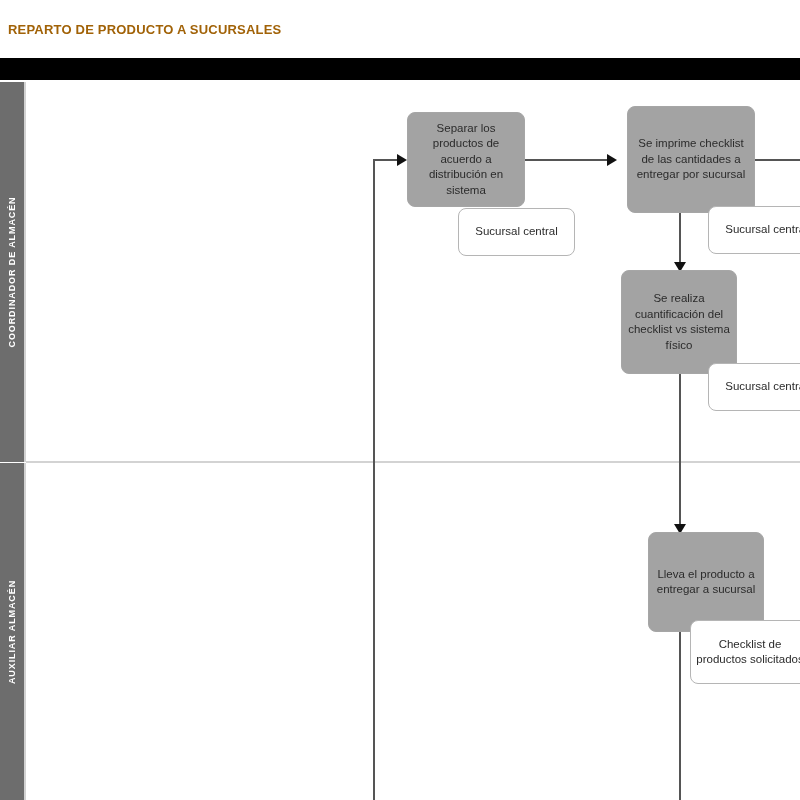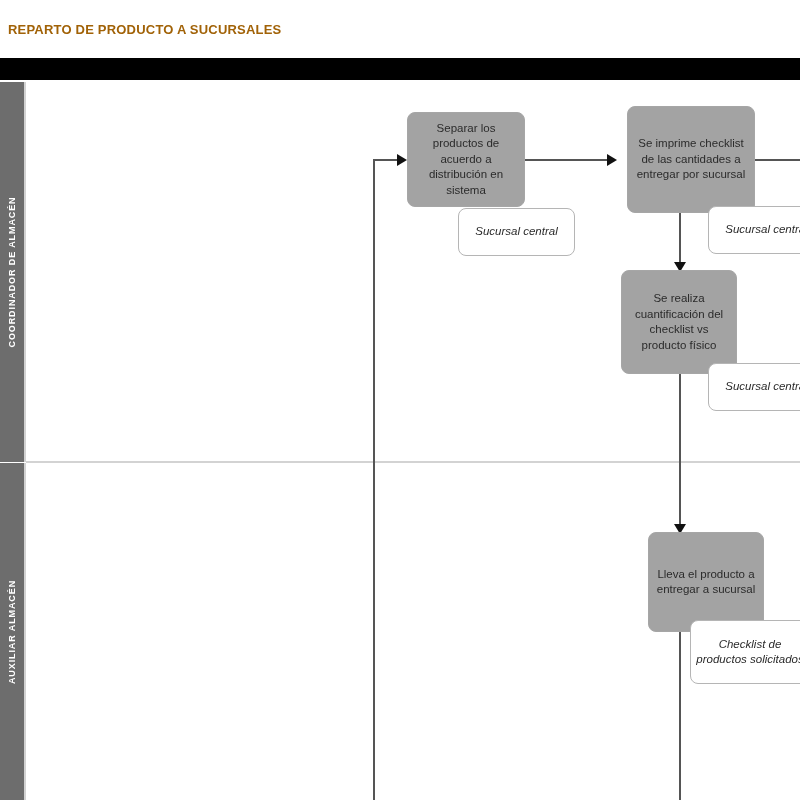--- a/index.html
+++ b/index.html
@@ -120,21 +120,20 @@
     border-radius: 8px;
     display: flex;
     align-items: center;
     justify-content: center;
     text-align: center;
     font-size: 11.5px;
     line-height: 15.5px;
     color: #2b2b2b;
     padding: 3px 5px;
     z-index: 4;
-    font-style: italic;
   }
 
   
   .conn {
     position: absolute;
     background: #555555;
     z-index: 2;
   }
   .conn-v { width: 2px; }
   .conn-h { height: 2px; }
@@ -205,21 +204,21 @@
 
   <div class="conn conn-v" style="left:679px; top:374px; height:158px;"></div>
   <div class="arrow arrow-down" style="left:674px; top:524px;"></div>
 
   <div class="conn conn-v" style="left:679px; top:632px; height:168px;"></div>
 
   <div class="task" style="left:407px; top:112px; width:118px; height:95px;">Separar los productos de acuerdo a distribución en sistema</div>
 
   <div class="task" style="left:615px; top:106px; width:128px; height:107px;margin-left:12px;">Se imprime checklist de las cantidades a entregar por sucursal</div>
 
-  <div class="task" style="left:621px; top:270px; width:116px; height:104px;">Se realiza cuantificación del checklist vs producto físico</div>
+  <div class="task" style="left:621px; top:270px; width:116px; height:104px;">Se realiza cuantificación del checklist vs sistema físico</div>
 
   <div class="task" style="left:621px; top:532px; width:116px; height:100px;margin-left:27px;">Lleva el producto a entregar a sucursal</div>
 
   <div class="note" style="left:458px; top:208px; width:117px; height:48px;">Sucursal central</div>
 
   <div class="note" style="left:708px; top:206px; width:117px; height:48px;">Sucursal central</div>
 
   <div class="note" style="left:708px; top:363px; width:117px; height:48px;">Sucursal central</div>
 
   <div class="note" style="left:690px; top:620px; width:120px; height:64px;">Checklist de productos solicitados</div>

